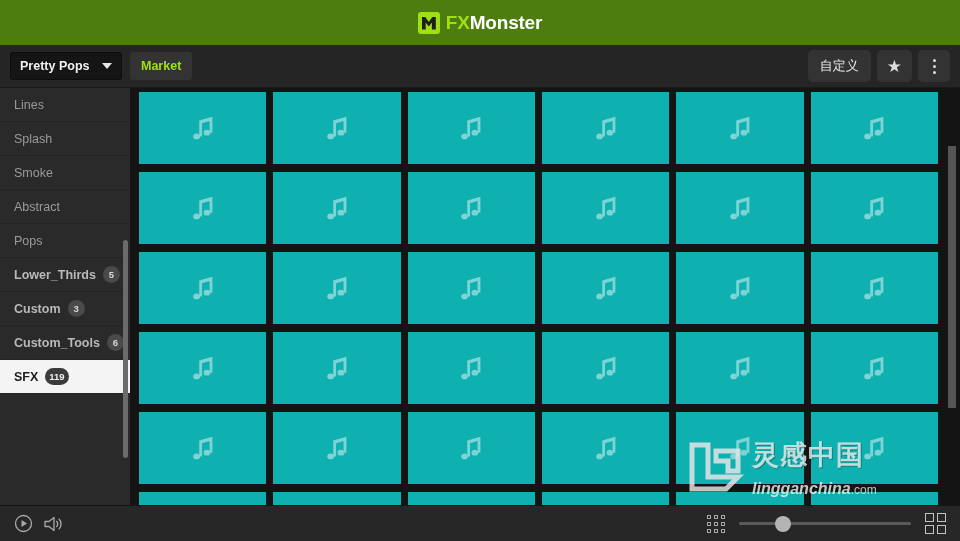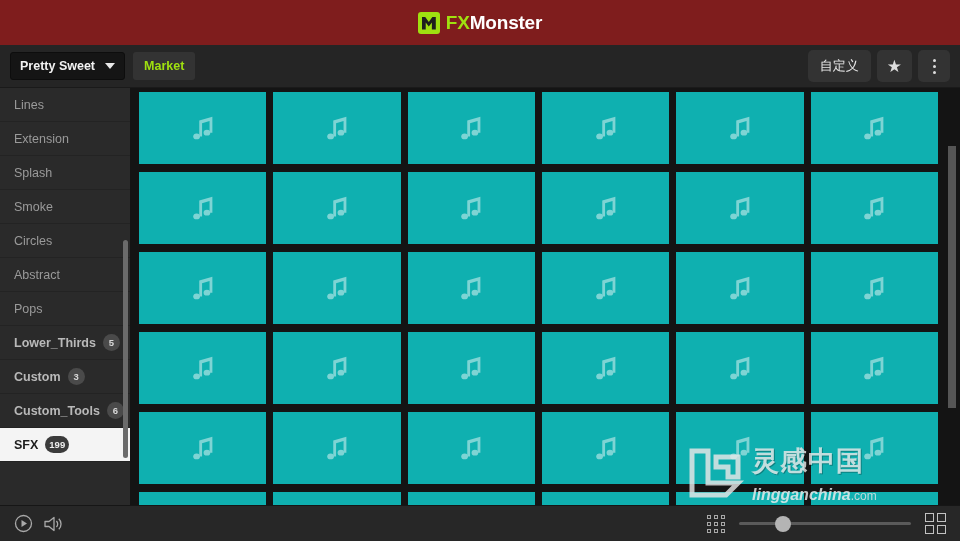--- a/index.html
+++ b/index.html
@@ -13,21 +13,21 @@
     position: relative;
     width: 960px; height: 541px;
     background: #202020;
     display: flex;
     flex-direction: column;
   }
 
   
   .logobar {
     height: 45px;
-    background: #7f1d1d;
+    background: #4d7c0f;
     display: flex;
     align-items: center;
     justify-content: center;
     flex: 0 0 45px;
   }
   .logo-wrap { display: flex; align-items: center; gap: 6px; }
   .logo-mark {
     width: 22px; height: 22px;
     background: #9fe010;
     border-radius: 3px;
@@ -229,21 +229,21 @@
     width: 8px;
     height: 262px;
     background: #555555;
     border-radius: 0px;
   }
 
   
   .watermark {
     position: absolute;
     right: 14px;
-    bottom: 2px;
+    bottom: 8px;
     width: 260px;
     pointer-events: none;
     opacity: 0.82;
   }
   .wm-row { display: flex; align-items: center; gap: 6px; }
   .wm-mark { width: 60px; height: 56px; flex: 0 0 60px; }
   .wm-texts { display: flex; flex-direction: column; line-height: 1; }
   .wm-cn {
     font-size: 27px;
     font-weight: bold;
@@ -313,21 +313,21 @@
   <div class="logobar">
     <div class="logo-wrap">
       <div class="logo-mark"></div>
       <div class="logo-text"><span class="logo-fx">FX</span><span class="logo-monster">Monster</span></div>
     </div>
   </div>
 
   <div class="toolbar">
 
     <div class="preset-select">
-      <span class="preset-label">Pretty Sweet</span>
+      <span class="preset-label">Pretty Pops</span>
       <span class="chev"></span>
     </div>
 
     <div class="market-btn">
       <span>Market</span>
     </div>
 
     <div class="toolbar-right">
       <div class="tb-btn custom">
         <span>自定义</span>
@@ -346,30 +346,24 @@
   </div>
 
   <div class="body-area">
 
     <div class="sidebar">
       <div class="side-list" id="side-list">
           <div class="side-item dim">
             <span>Lines</span>
           </div>
           <div class="side-item dim">
-            <span>Extension</span>
-          </div>
-          <div class="side-item dim">
             <span>Splash</span>
           </div>
           <div class="side-item dim">
             <span>Smoke</span>
-          </div>
-          <div class="side-item dim">
-            <span>Circles</span>
           </div>
           <div class="side-item dim">
             <span>Abstract</span>
           </div>
           <div class="side-item dim">
             <span>Pops</span>
           </div>
           <div class="side-item">
             <span>Lower_Thirds</span>
             <span class="badge">5</span>
@@ -377,21 +371,21 @@
           <div class="side-item">
             <span>Custom</span>
             <span class="badge">3</span>
           </div>
           <div class="side-item">
             <span>Custom_Tools</span>
             <span class="badge">6</span>
           </div>
           <div class="side-item selected">
             <span>SFX</span>
-            <span class="badge">199</span>
+            <span class="badge">119</span>
           </div>
         </div>
       <div class="side-scroll"></div>
     </div>
 
     <div class="grid-area">
       <div class="grid" id="asset-grid">
           <div class="tile" style="background: rgb(15, 176, 176);">
             <svg class="note-svg" viewBox="0 0 32 32">
               <path d="M12 25 L12 8 L26 4 L26 21 L23 21 L23 8.5 L15 11 L15 25 Z" fill="#d9f2f2"></path>

